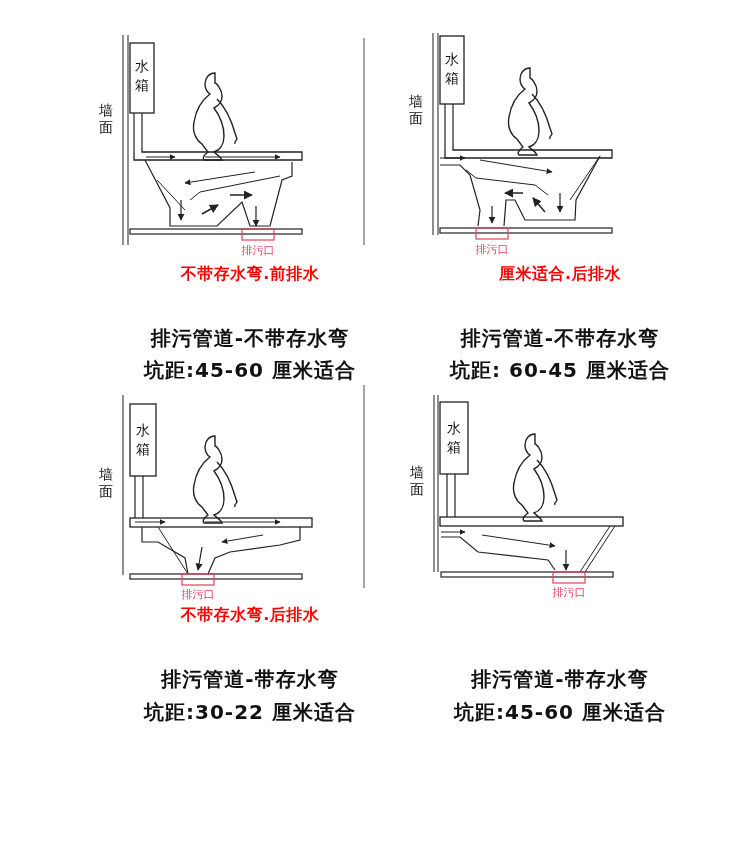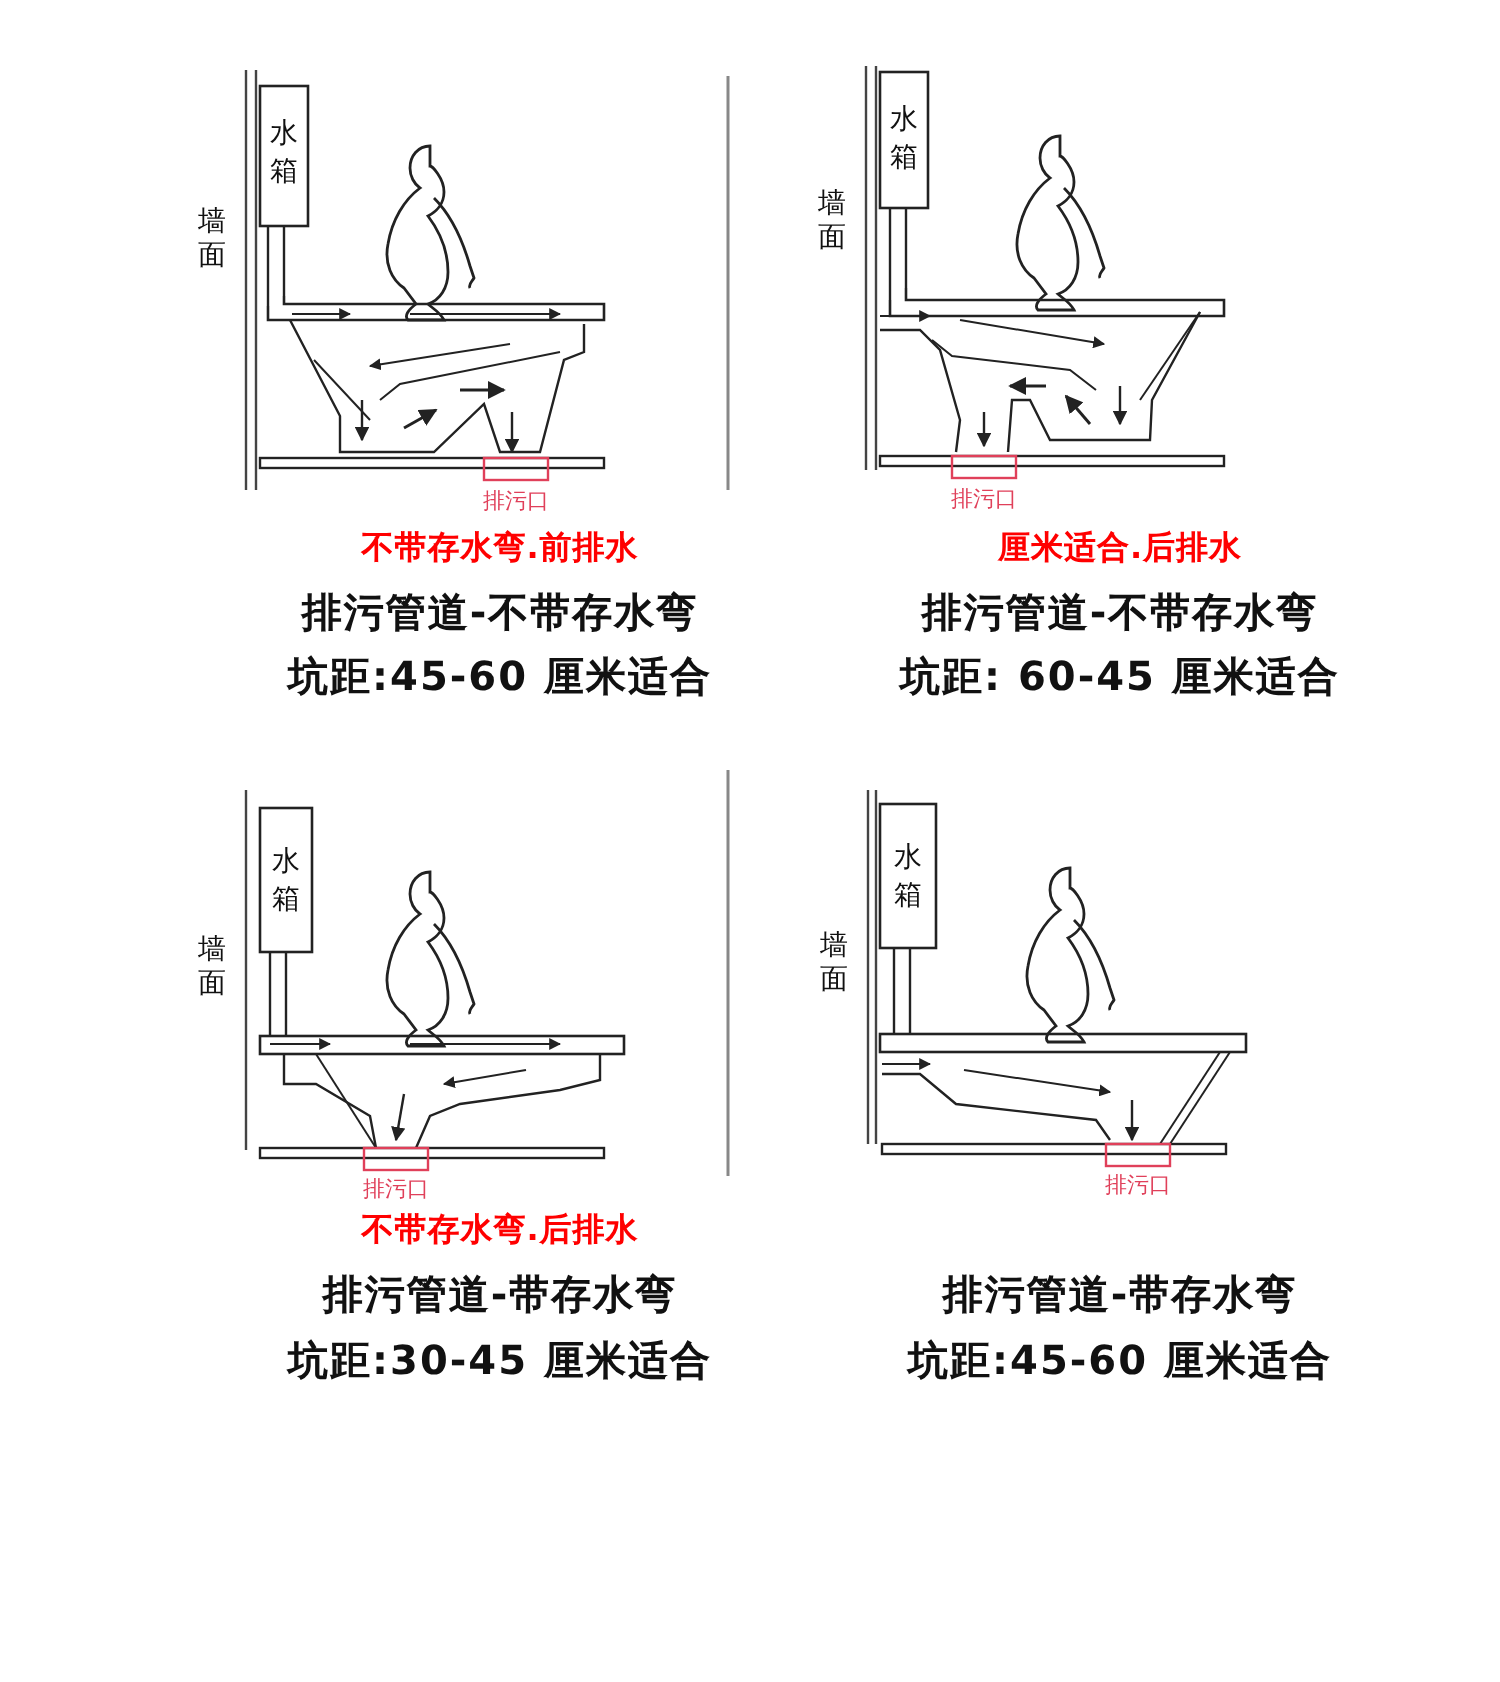--- a/index.html
+++ b/index.html
@@ -1,21 +1,21 @@
 <!DOCTYPE html>
 <html><head>
 <meta charset="utf-8">
 <style>
   html, body { margin: 0; padding: 0; background: #ffffff; }
   body { width: 750px; height: 841px; position: relative; overflow: hidden; font-family: "DejaVu Sans", sans-serif; }
   .panel { position: absolute; width: 320px; height: 330px; }
   .panel svg { position: absolute; left: 0; top: 0; }
   .caption { position: absolute; left: 0; width: 100%; text-align: center; font-family: "DejaVu Sans", sans-serif; }
   .cap-red { color: #ff0000; font-weight: bold; font-size: 16px; letter-spacing: 0.5px; }
-  .cap-black { color: #111111; font-weight: bold; font-size: 20px; letter-spacing: 1px; }
+  .cap-black { color: #111111; font-weight: bold; font-size: 20px; letter-spacing: 1px; margin-top: 32px; }
   .lbl { font-family: "DejaVu Sans", sans-serif; }
 </style>
 </head>
 <body>
 
 <svg width="0" height="0" style="position:absolute">
   <defs>
     <marker id="ah" viewBox="0 0 10 10" refX="9" refY="5" markerWidth="6" markerHeight="6" orient="auto">
       <path d="M0,0 L10,5 L0,10 z" fill="#222"></path>
     </marker>
@@ -125,21 +125,21 @@
     <line x1="112" y1="167" x2="108" y2="190" stroke="#222" stroke-width="1.2" marker-end="url(#ah)"></line>
     <rect x="40" y="194" width="172" height="5" fill="#fff" stroke="#222" stroke-width="1.2"></rect>
     <rect x="92" y="194" width="32" height="11" fill="none" stroke="#e0405a" stroke-width="1.2"></rect>
     <text class="lbl" x="108" y="218" font-size="11" text-anchor="middle" fill="#e0405a">排污口</text>
     <g transform="translate(65,118)">
         <use href="#person"></use>
       </g>
   </svg>
   <div class="caption cap-red" style="top:225px;text-align:center;">不带存水弯.后排水</div>
   <div class="caption cap-black" style="top:254px;">排污管道-带存水弯</div>
-  <div class="caption cap-black" style="top:287px;">坑距:30-45 厘米适合</div>
+  <div class="caption cap-black" style="top:287px;">坑距:30-22 厘米适合</div>
 </div>
 
 <div class="panel" style="left:400px; top:380px;">
   <svg width="320" height="230" viewBox="0 0 320 230">
     <line x1="34" y1="15" x2="34" y2="192" stroke="#444" stroke-width="1.2"></line>
     <line x1="38" y1="15" x2="38" y2="192" stroke="#444" stroke-width="1.2"></line>
     <rect x="40" y="22" width="28" height="72" fill="#fff" stroke="#222" stroke-width="1.3"></rect>
     <text class="lbl" x="54" y="53" font-size="14" text-anchor="middle" fill="#111">水</text>
     <text class="lbl" x="54" y="72" font-size="14" text-anchor="middle" fill="#111">箱</text>
     <text class="lbl" x="17" y="97" font-size="14" text-anchor="middle" fill="#111">墙</text>

